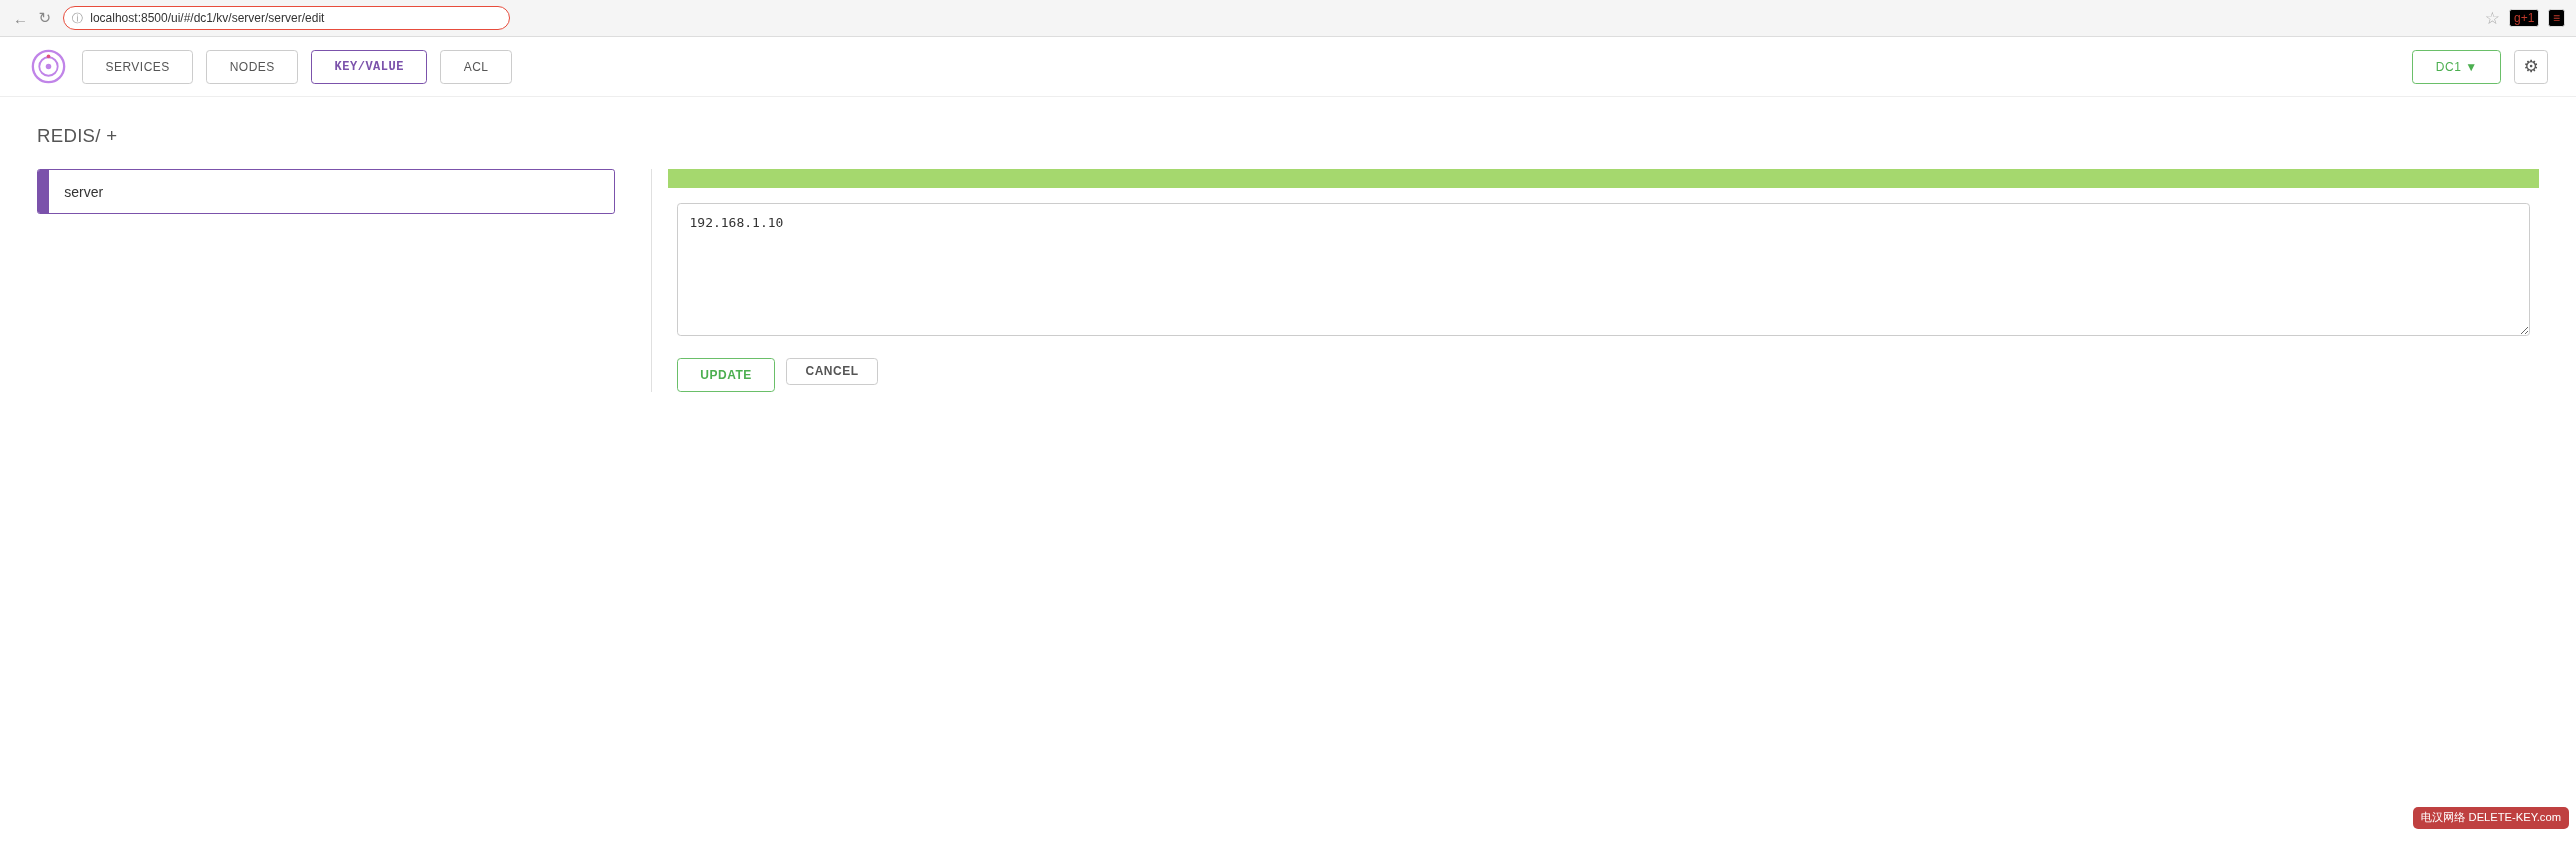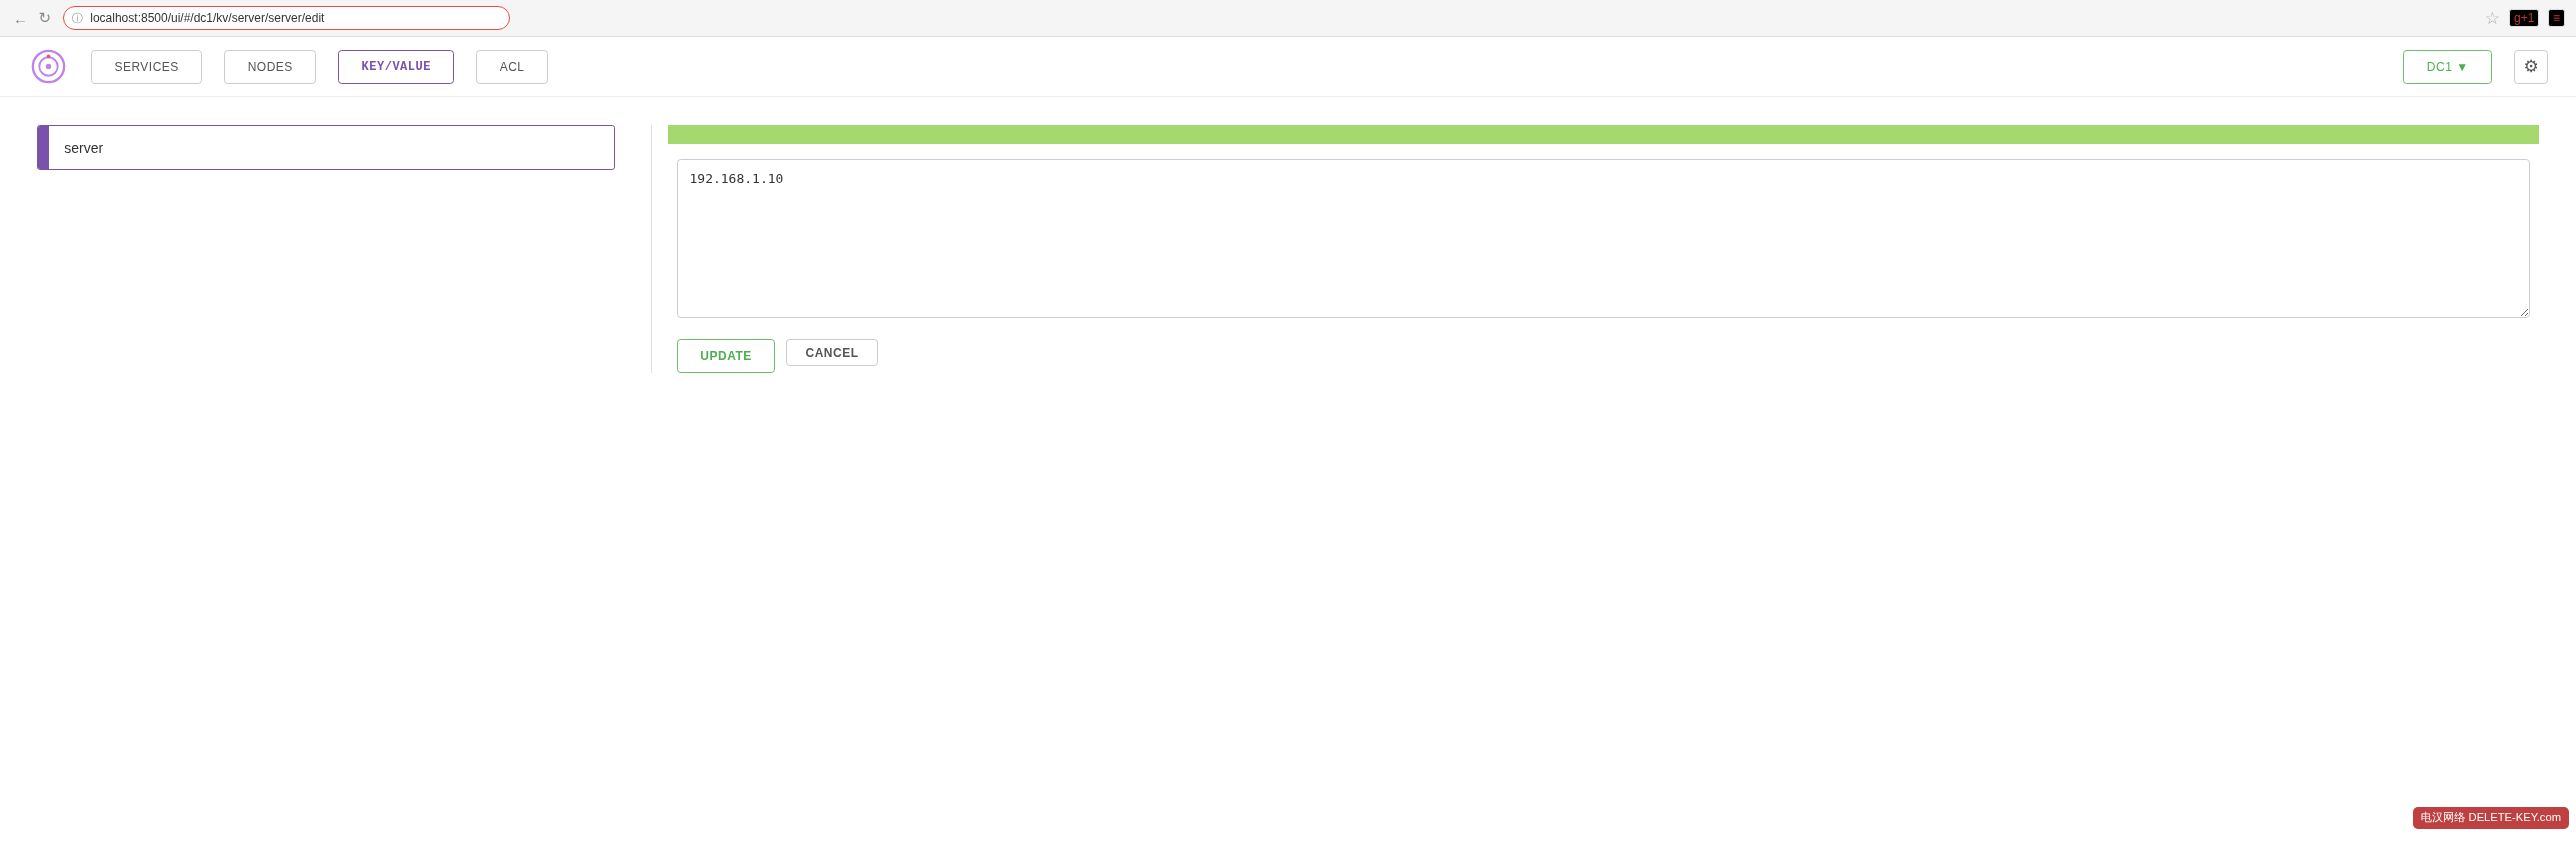--- a/index.html
+++ b/index.html
@@ -71,21 +71,21 @@
     }
 
     
     .app-header {
       background: #fff;
       border-bottom: 0.9px solid #eee;
       padding: 0 28px;
       display: flex;
       align-items: center;
       height: 60px;
-      gap: 22px;
+      gap: 13px;
     }
     .logo {
       width: 41px;
       height: 41px;
       display: flex;
       align-items: center;
       justify-content: center;
     }
     .logo svg {
       width: 35px;
@@ -191,21 +191,21 @@
       color: #444;
       margin-bottom: 15px;
       padding-left: 9.3px;
     }
     .kv-textarea-wrapper {
       padding: 0 9.3px;
       margin-bottom: 18.6px;
     }
     .kv-textarea {
       width: 100%;
-      height: 159px;
+      height: 133px;
       border: 0.9px solid #ccc;
       border-radius: 3.7px;
       padding: 11.2px;
       font-size: 13px;
       color: #333;
       resize: vertical;
       background: #fff;
     }
 
     
@@ -293,20 +293,21 @@
   <button class="nav-btn dc">
     <span>DC1</span>
     <span>▼</span>
   </button>
   <div class="settings-btn">
     <span>⚙</span>
   </div>
 </div>
 
 <div class="main-content">
+  <div class="breadcrumb">REDIS/ +</div>
 
   <div class="content-body">
 
     <div class="left-panel">
       <div class="key-item">
         <div class="key-item-accent"></div>
         <span class="key-item-label">server</span>
       </div>
     </div>
 

